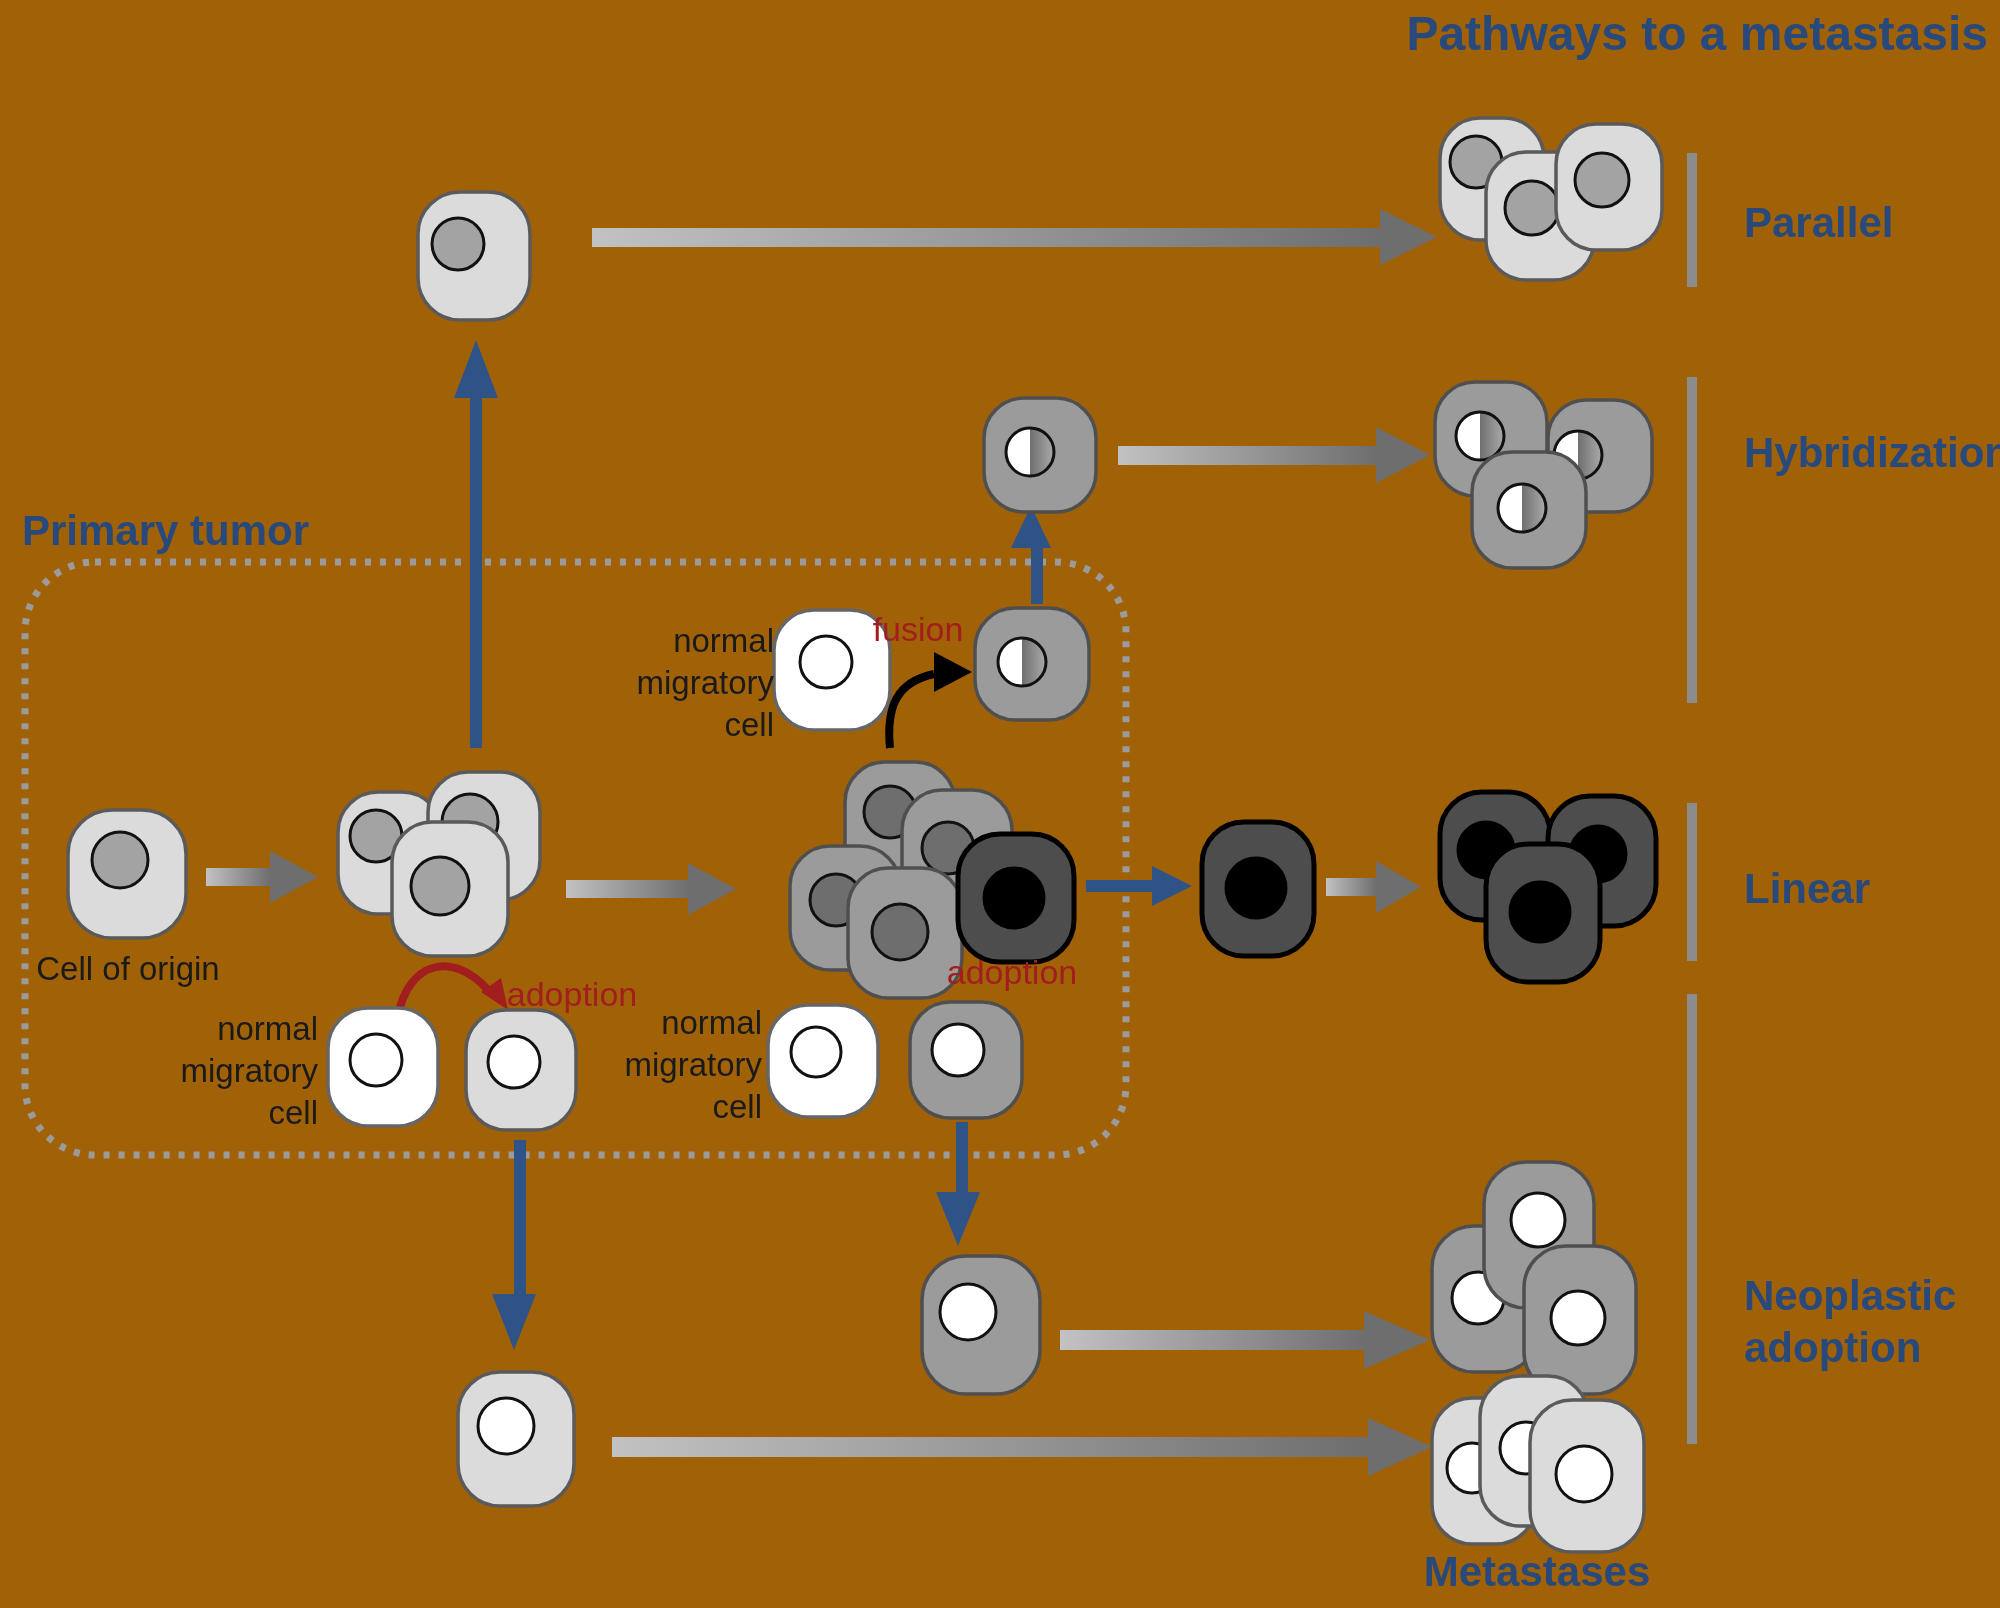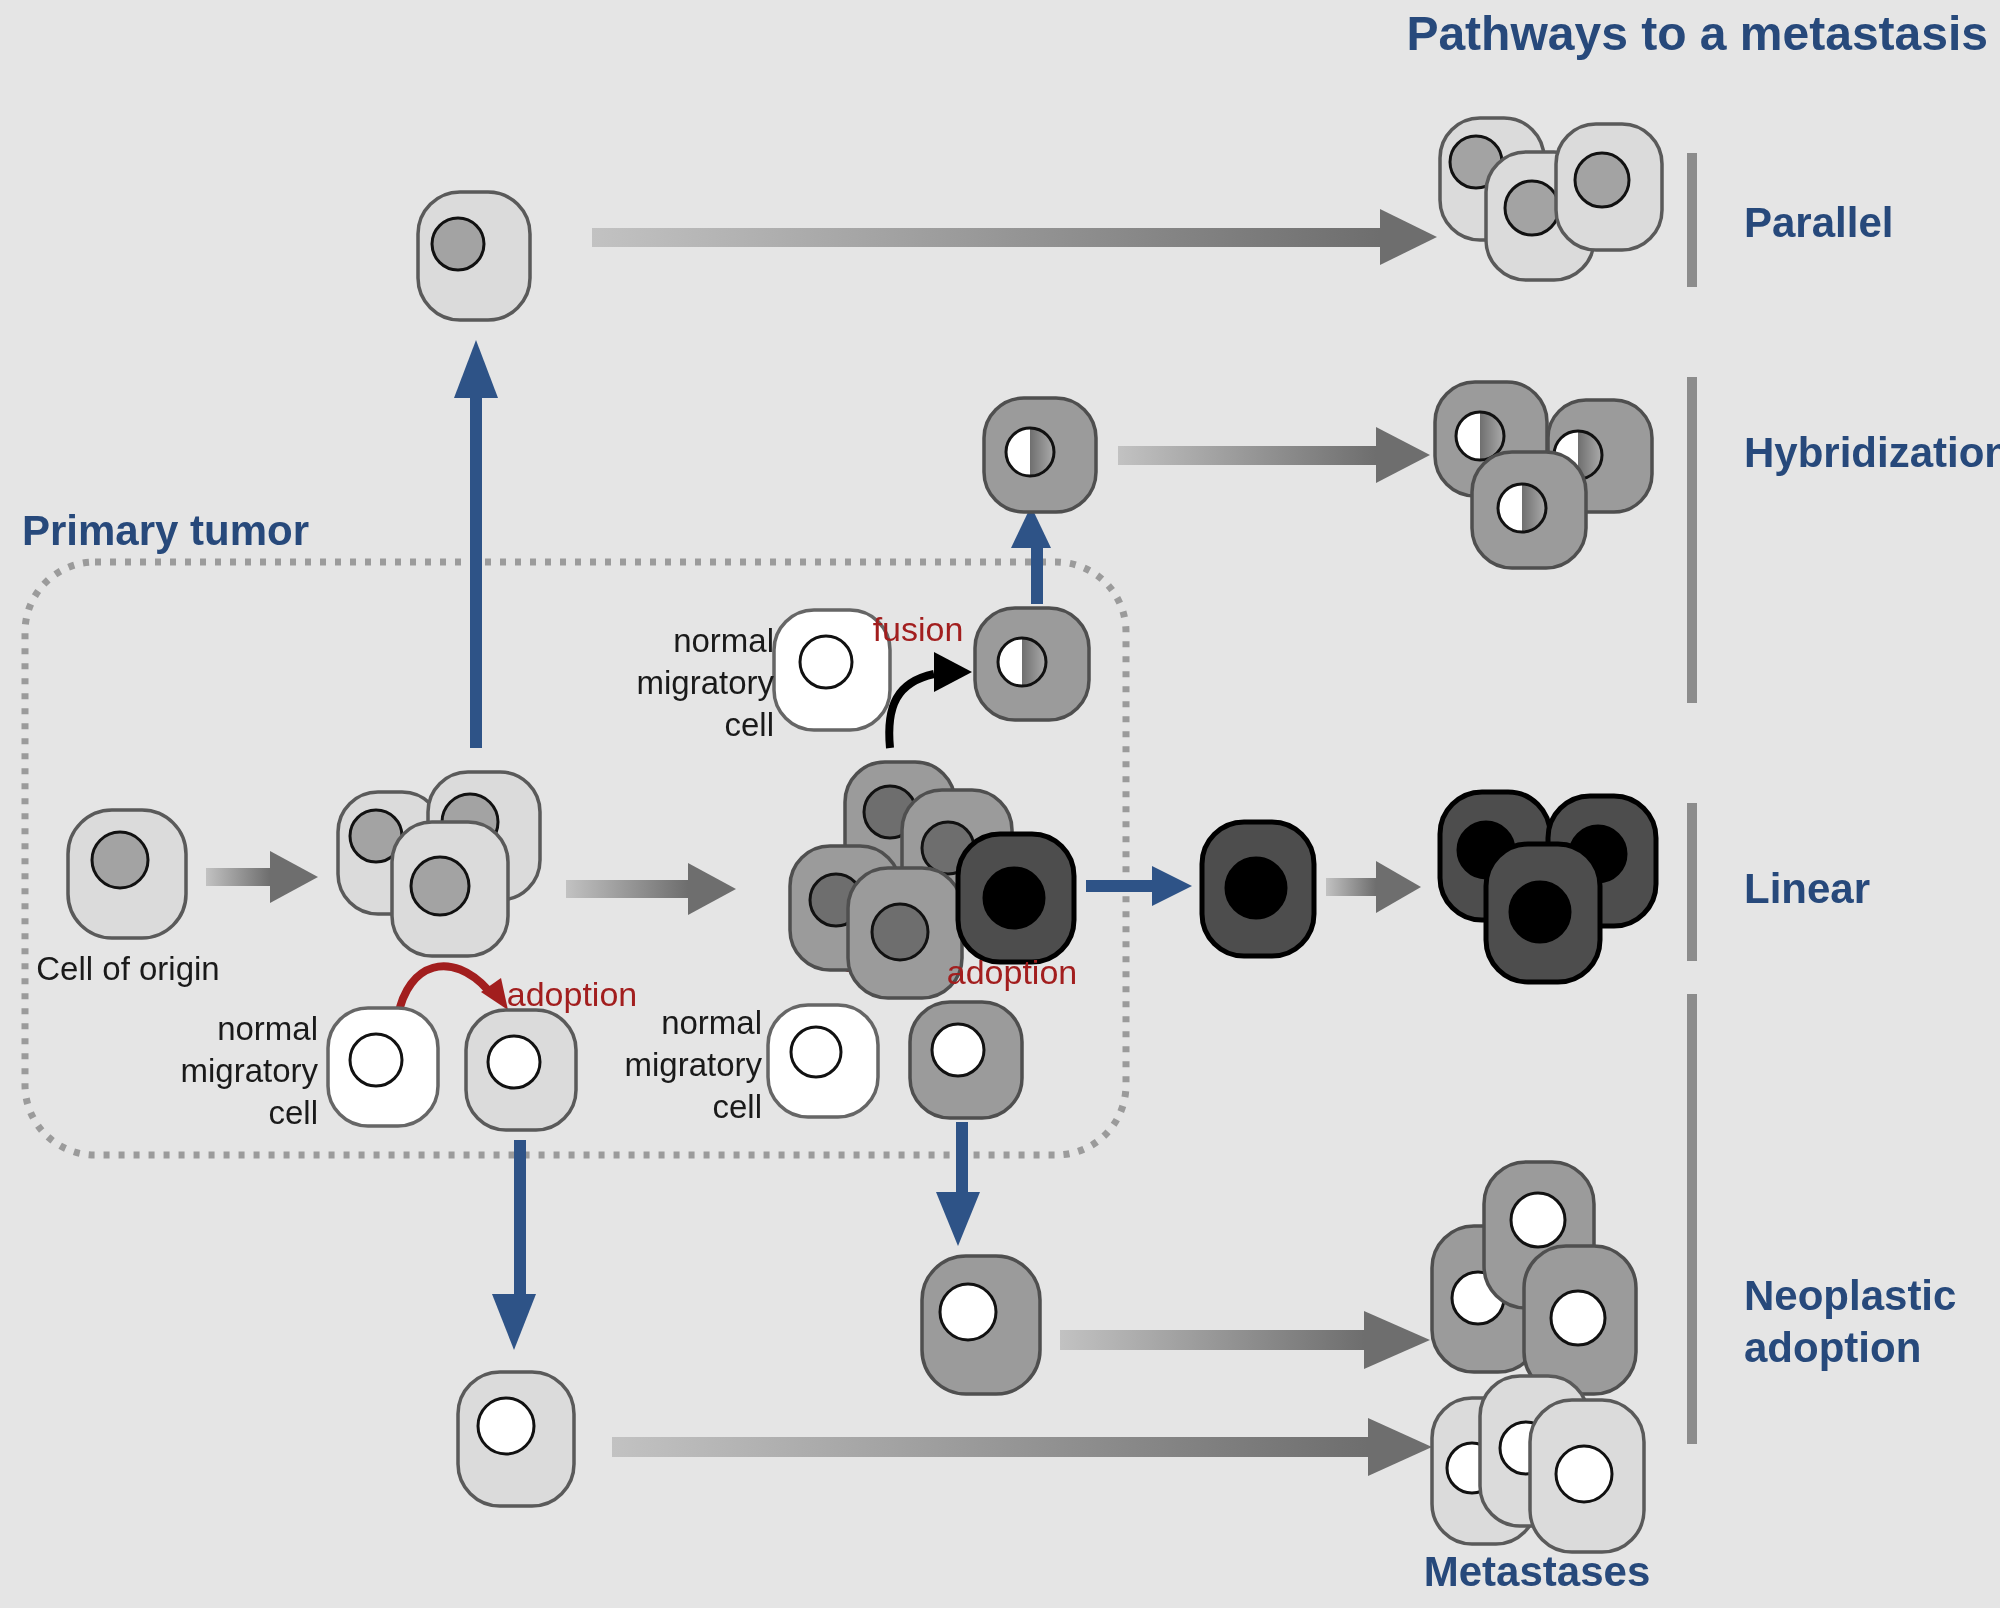--- a/index.html
+++ b/index.html
@@ -1,16 +1,16 @@
 <!DOCTYPE html>
 <html><head>
 <meta charset="utf-8">
 <style>
   html,body { margin:0; padding:0; background:#ffffff; }
-  .stage { position:relative; width:2000px; height:1608px; background:#e5e5e5; overflow:hidden; }
+  .stage { position:relative; width:2000px; height:1608px; background:#a16207; overflow:hidden; }
   svg { display:block; }
   text { font-family:"Liberation Sans", sans-serif; }
   .t-blue  { fill:#27497B; font-weight:bold; }
   .t-black { fill:#1a1a1a; }
   .t-red   { fill:#A21E1E; }
   .light { fill:#DBDBDB; stroke:#5A5A5A; stroke-width:3.5; }
   .gray  { fill:#9B9B9B; stroke:#4F4F4F; stroke-width:3.5; }
   .dark  { fill:#4D4D4D; stroke:#000000; stroke-width:5;  }
   .whitecell { fill:#FFFFFF; stroke:#666666; stroke-width:3.5; }
   .nuc-gray  { fill:#A3A3A3; stroke:#111; stroke-width:3; }

